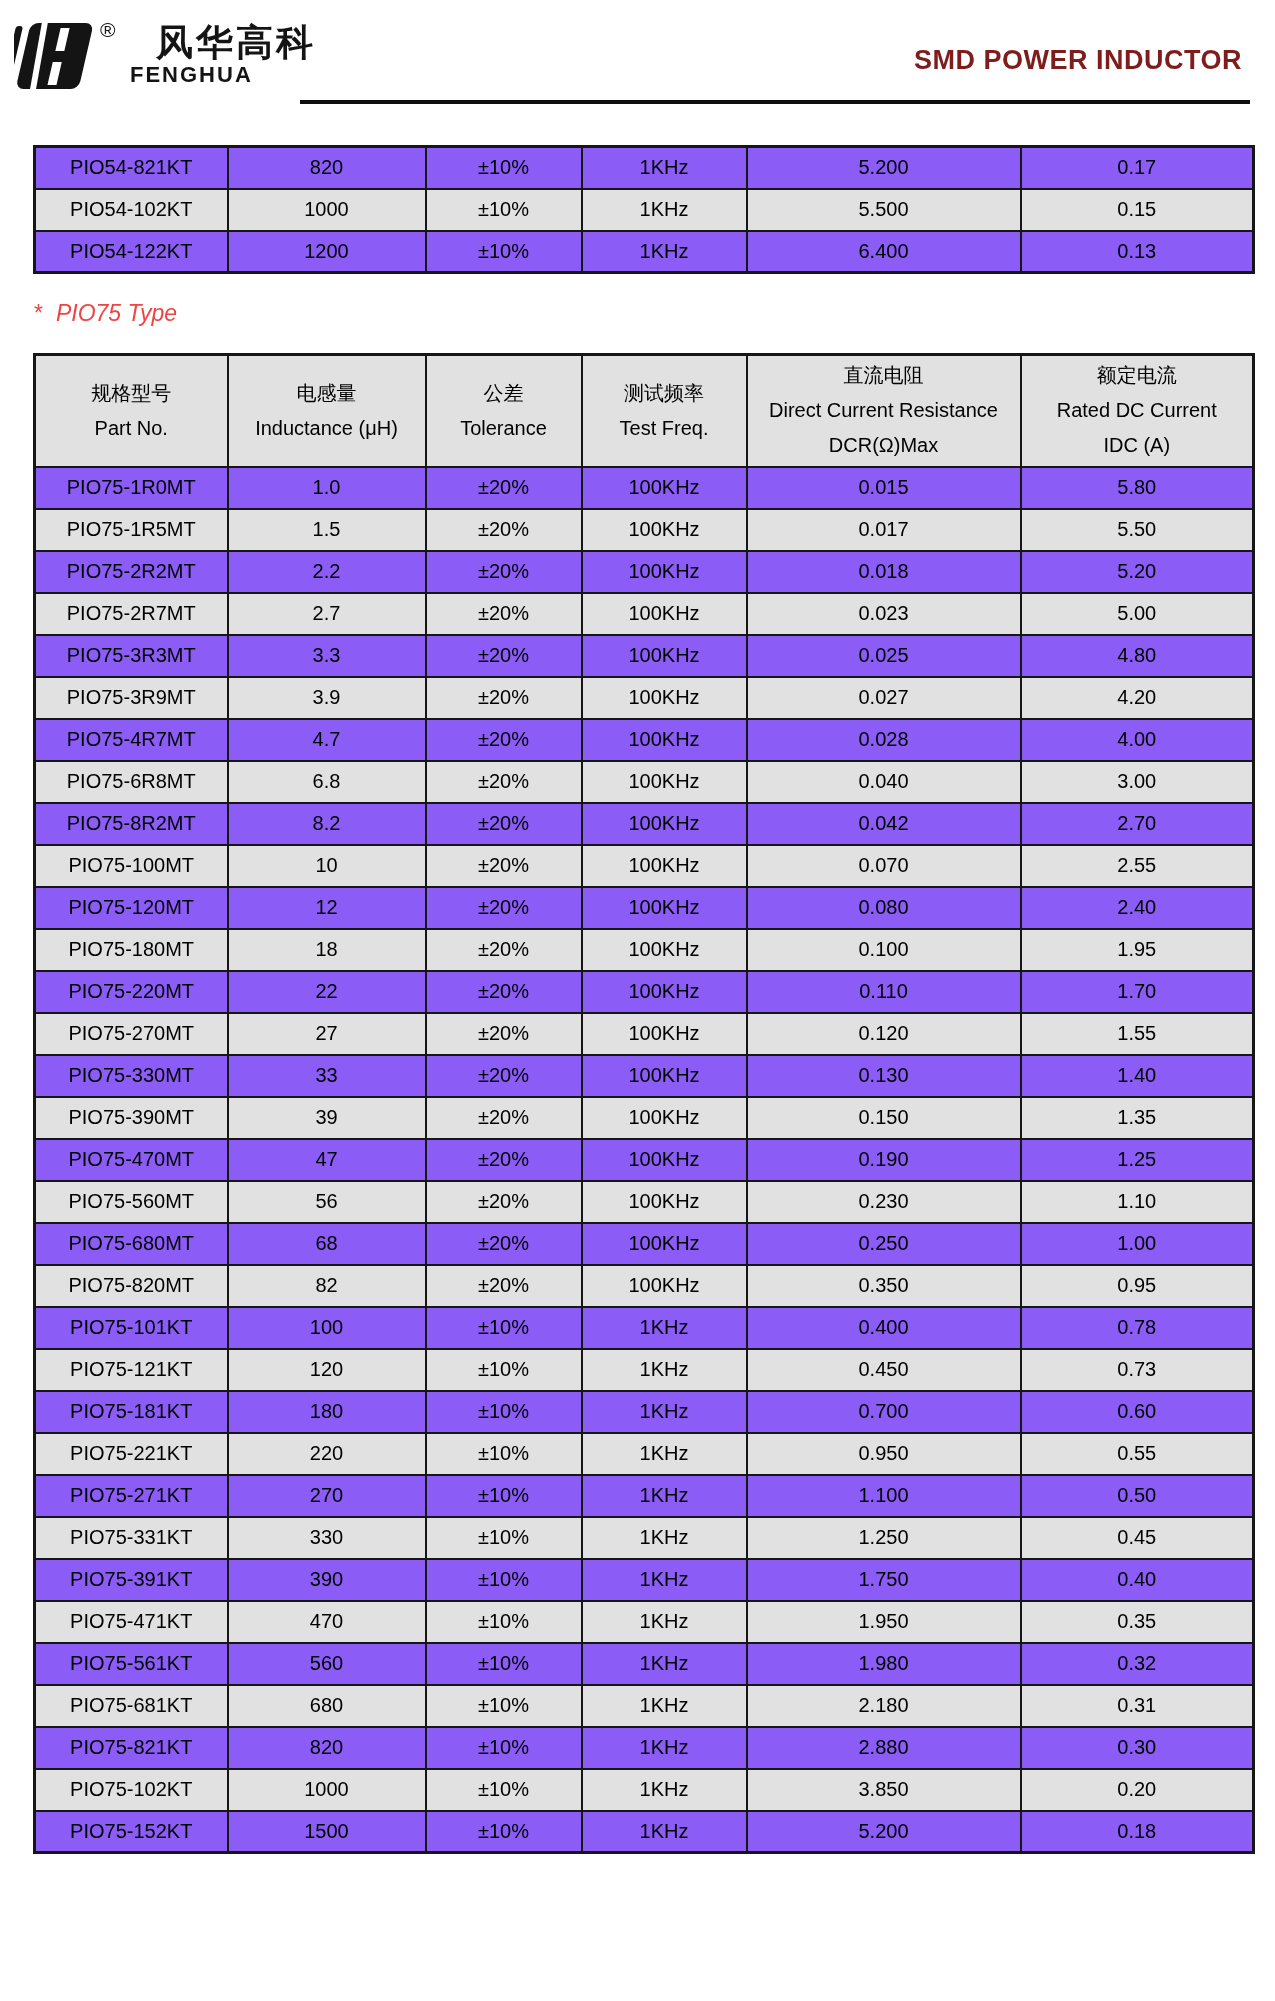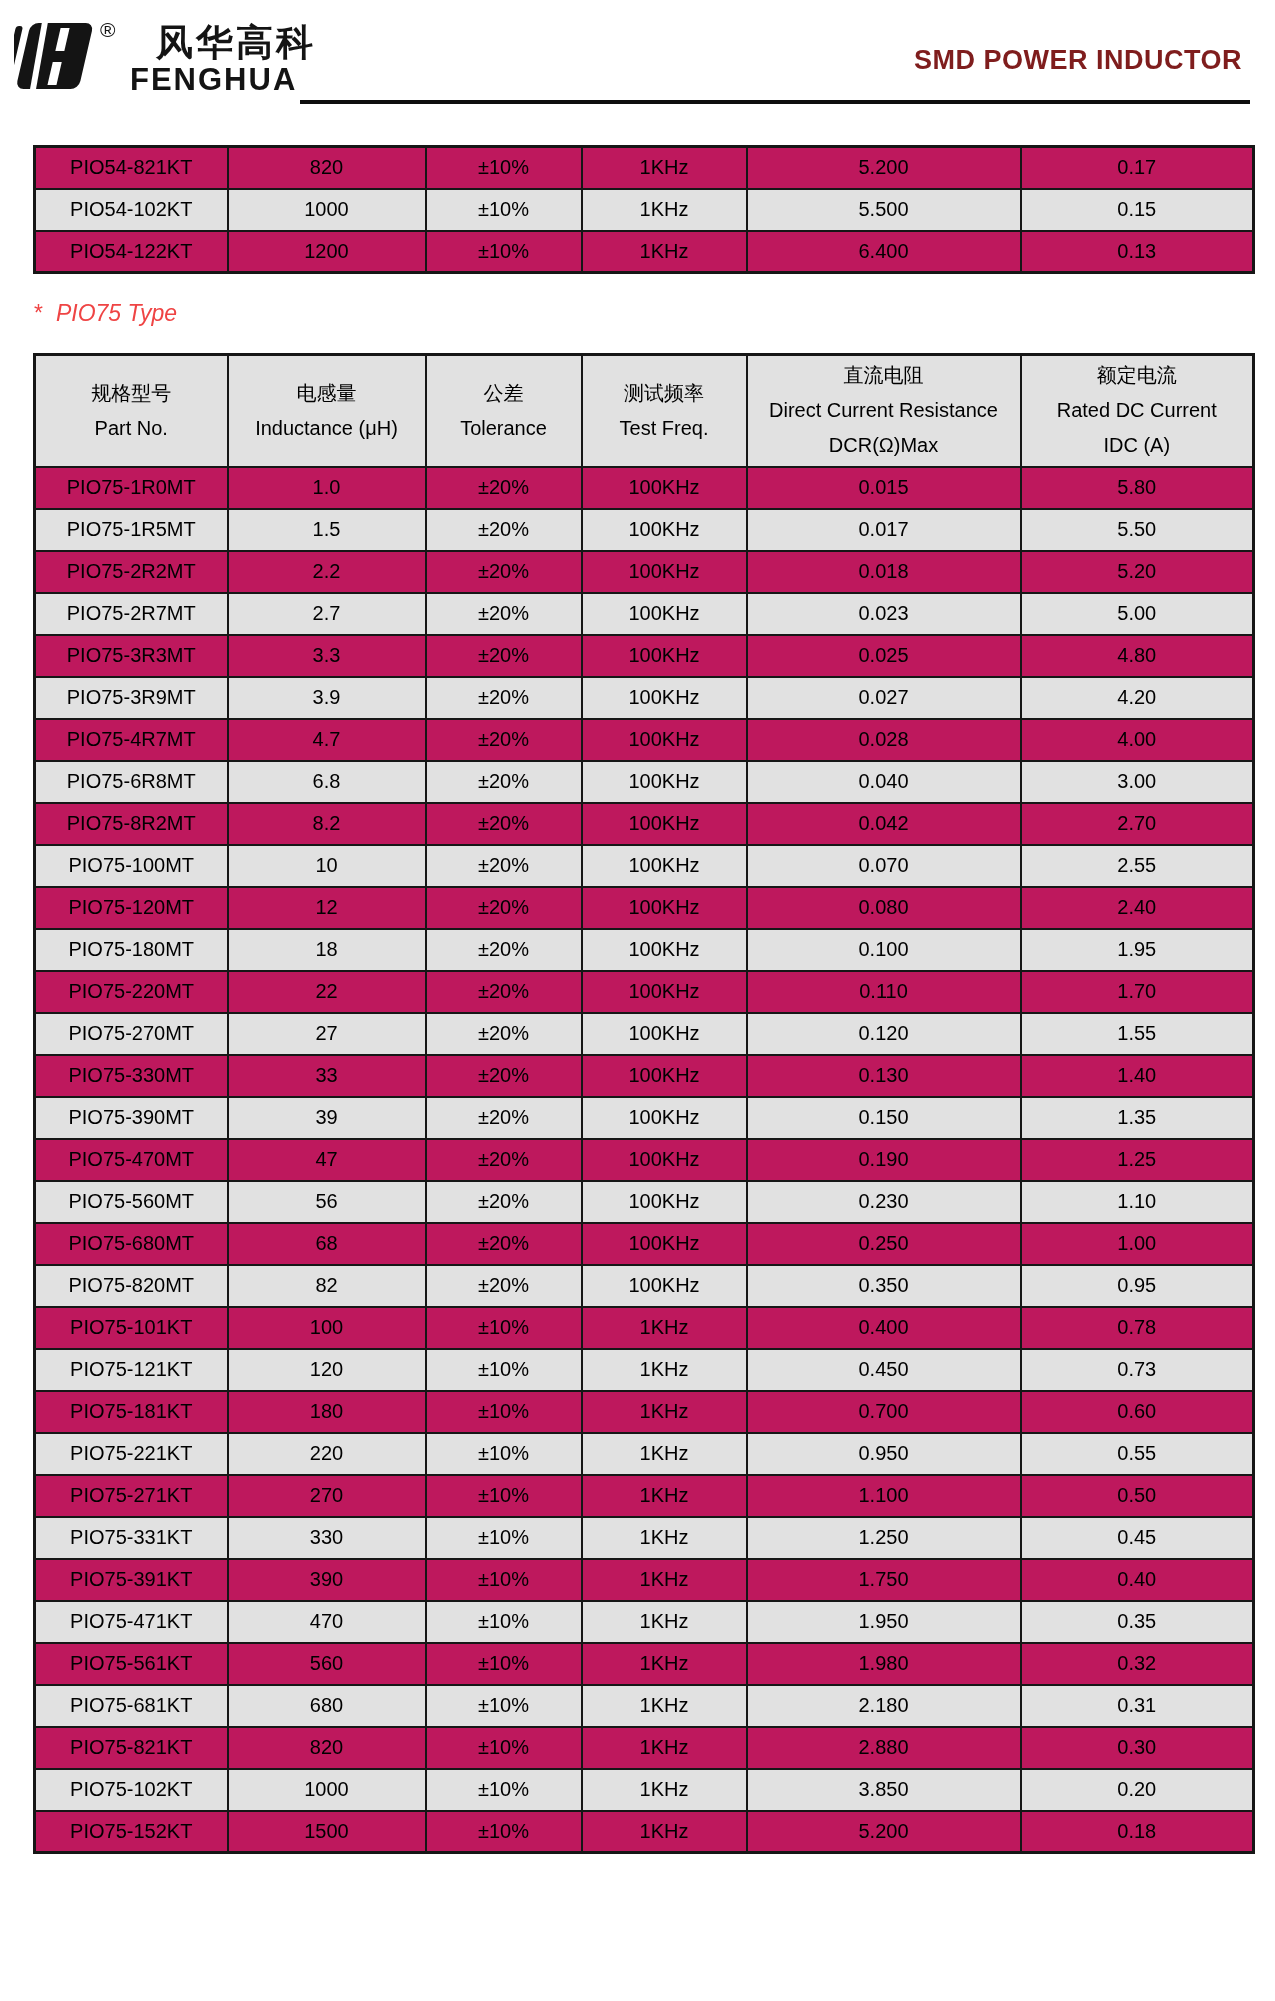--- a/index.html
+++ b/index.html
@@ -17,21 +17,21 @@
   .logo-mark { position:absolute; left:14px; top:22px; width:86px; height:68px; }
   .reg-mark { position:absolute; left:100px; top:18px; font-size:21px; color:#141414; }
   .brand-cn {
     position:absolute; left:128px; top:24px;
     font-size:37px; font-weight:bold; letter-spacing:3px; color:#141414;
     line-height:1;
     margin-left:28px;
   }
   .brand-en {
     position:absolute; left:130px; top:64px;
-    font-size:31px; font-weight:bold; letter-spacing:2px; color:#141414;
+    font-size:22px; font-weight:bold; letter-spacing:2px; color:#141414;
     line-height:1;
     text-align:center;
   }
   .doc-title {
     position:absolute; right:33px; top:46px;
     font-size:27px; font-weight:bold; letter-spacing:0.5px; color:#7f1d1d;
     line-height:1.1;
   }
   .header-rule {
     position:absolute; left:300px; top:100px;
@@ -45,21 +45,21 @@
   }
   .section-label .marker { display:inline-block; margin-right:14px; }
 
   
   table.data {
     position:absolute; left:33px;
     width:1219px;
     border-collapse:collapse;
     table-layout:fixed;
     border:3px solid #161616;
-    background:#be185d;
+    background:#8b5cf6;
   }
   #pio54-table { top:145px; }
   #pio75-table { top:353px; }
 
   table.data td, table.data th {
     border:2px solid #161616;
     text-align:center;
     vertical-align:middle;
     font-size:20px;
     color:#000;

